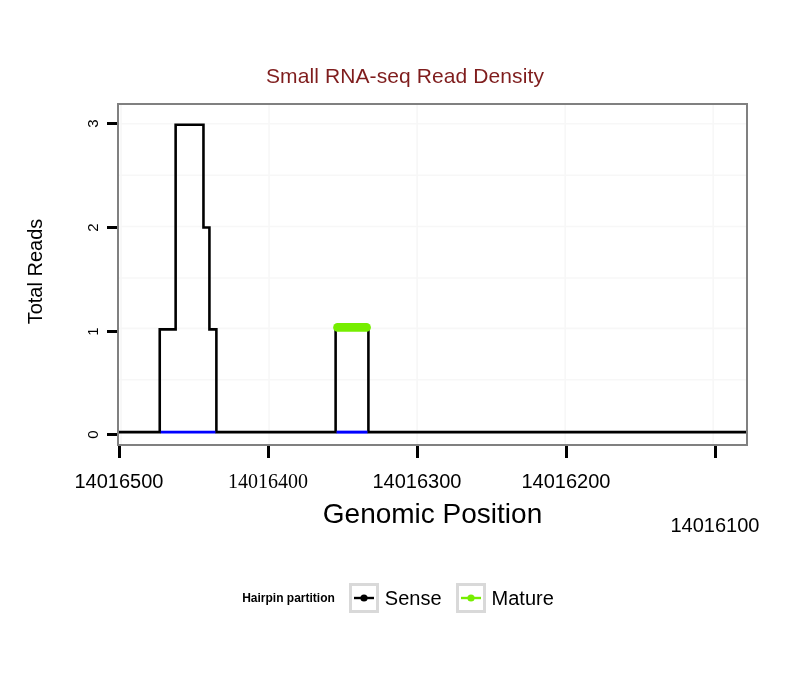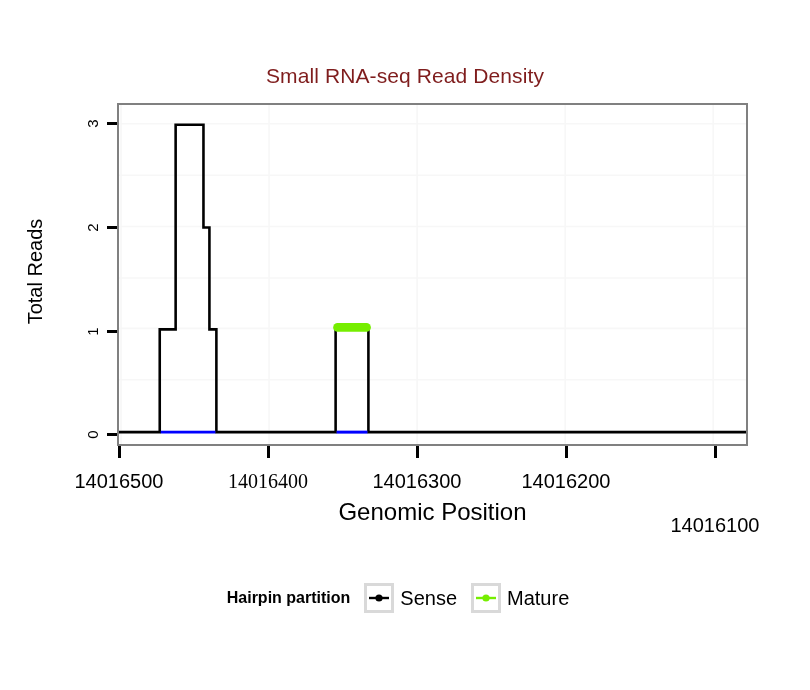--- a/index.html
+++ b/index.html
@@ -61,21 +61,21 @@
     top: 260px;
     width: 160px;
     text-align: center;
   }
   .xlab {
     position: absolute;
     left: 117px;
     top: 498px;
     width: 631px;
     text-align: center;
-    font-size: 24px;
+    font-size: 28px;
     color: #000;
   }
   .ytick-label {
     position: absolute;
     font-size: 15px;
     color: #000;
     transform: rotate(-90deg);
     transform-origin: 50% 50%;
     width: 24px;
     text-align: center;
@@ -108,21 +108,21 @@
     position: absolute;
     left: 0;
     top: 583px;
     width: 810px;
     display: flex;
     align-items: center;
     justify-content: center;
     gap: 0px;
   }
   .legend-title {
-    font-size: 16px;
+    font-size: 12px;
     font-weight: bold;
     color: #000;
     margin-right: 14px;
   }
   .legend-entry {
     display: flex;
     align-items: center;
     margin-right: 6px;
   }
   .legend-key {

